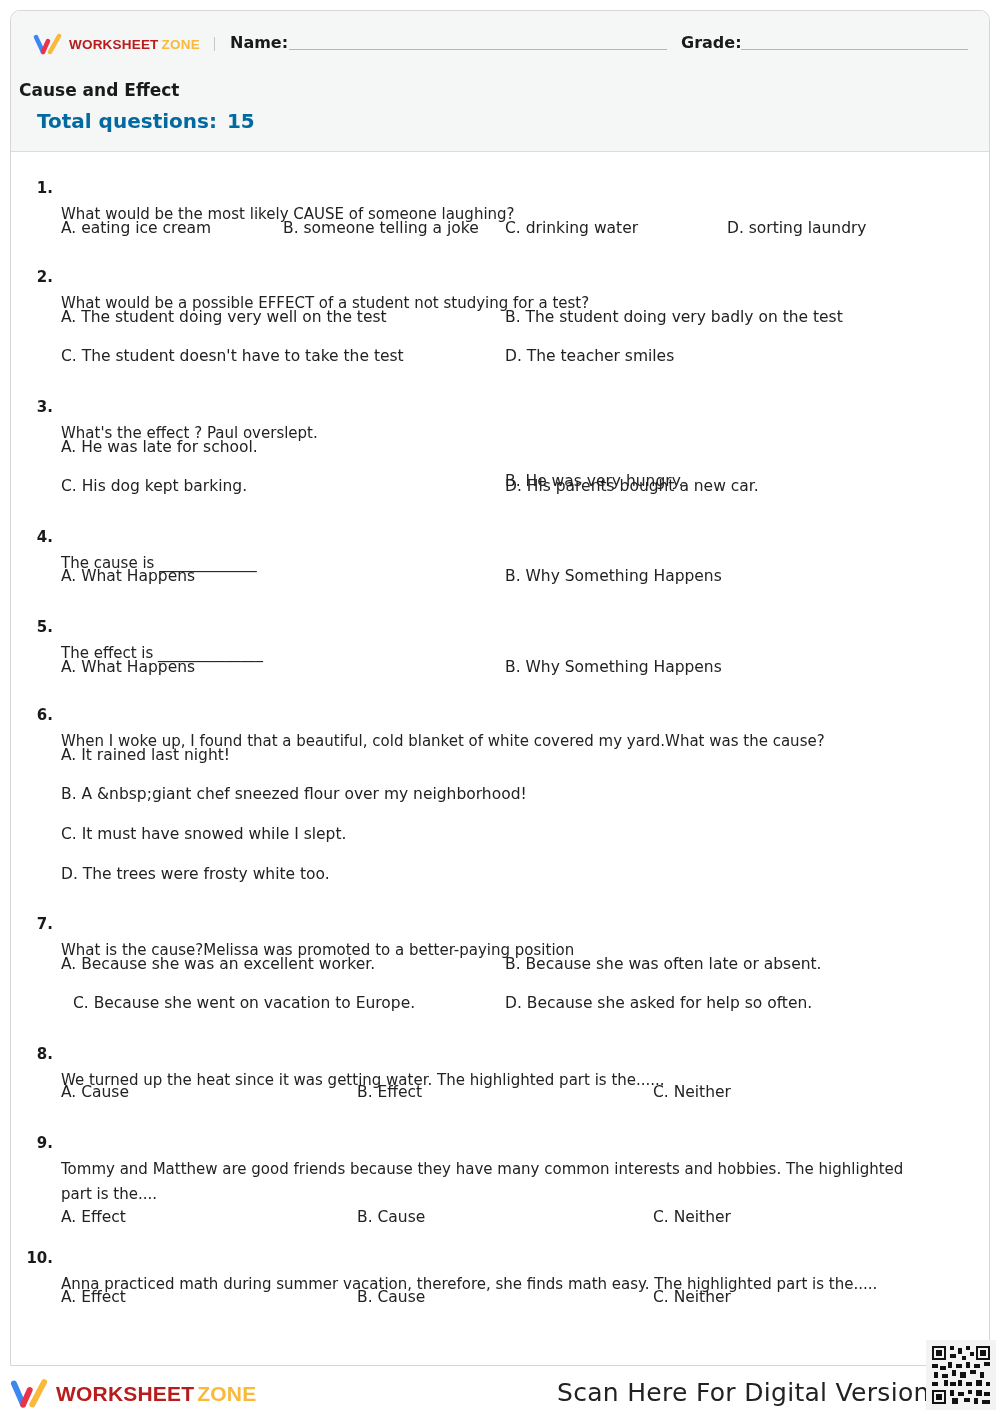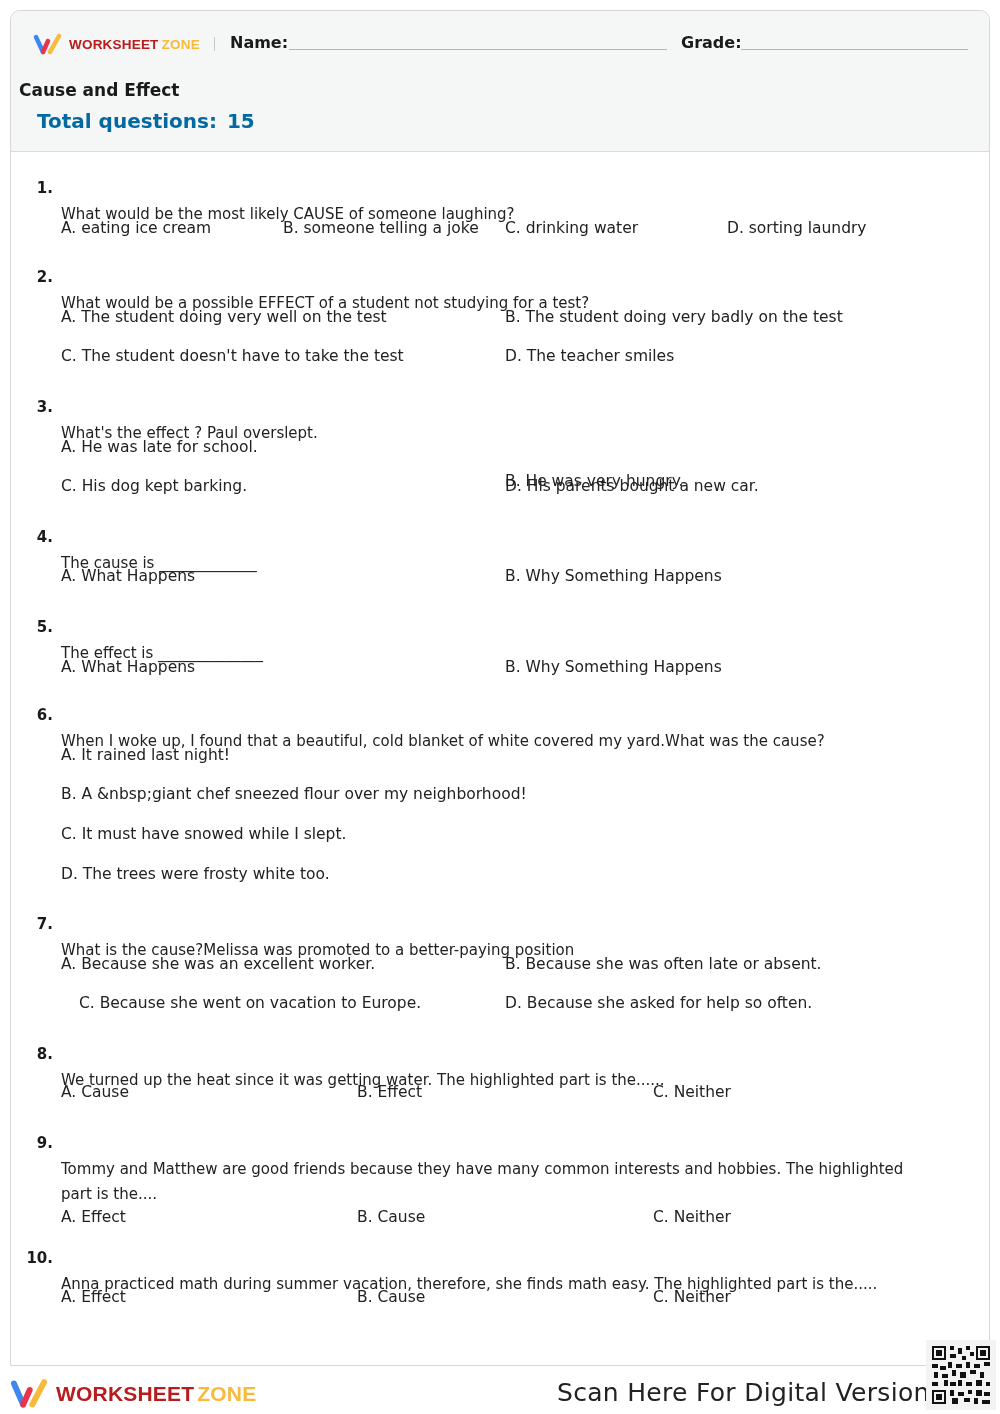--- a/index.html
+++ b/index.html
@@ -116,21 +116,21 @@
     <div class="opt" style="left:50px; top:80px;">B. A &amp;nbsp;giant chef sneezed flour over my neighborhood!</div>
     <div class="opt" style="left:50px; top:120px;">C. It must have snowed while I slept.</div>
     <div class="opt" style="left:50px; top:160px;">D. The trees were frosty white too.</div>
   </div>
 
   <div class="q" style="top:903px;">
     <div class="q-num">7.</div>
     <div class="q-text">What is the cause?Melissa was promoted to a better-paying position</div>
     <div class="opt" style="left:50px; top:41px;text-align:right;">A. Because she was an excellent worker.</div>
     <div class="opt" style="left:494px; top:41px;">B. Because she was often late or absent.</div>
-    <div class="opt" style="left:68px; top:80px;">C. Because she went on vacation to Europe.</div>
+    <div class="opt" style="left:62px; top:80px;">C. Because she went on vacation to Europe.</div>
     <div class="opt" style="left:494px; top:80px;">D. Because she asked for help so often.</div>
   </div>
 
   <div class="q" style="top:1033px;">
     <div class="q-num">8.</div>
     <div class="q-text">We turned up the heat since it was getting water. The highlighted part is the......</div>
     <div class="opt" style="left:50px; top:39px;">A. Cause</div>
     <div class="opt" style="left:346px; top:39px;">B. Effect</div>
     <div class="opt" style="left:642px; top:39px;">C. Neither</div>
   </div>

